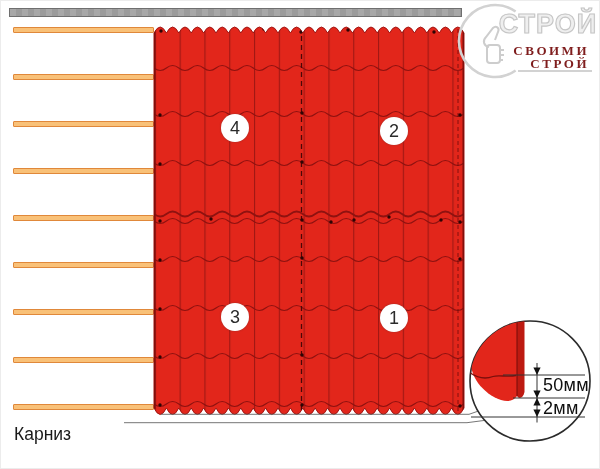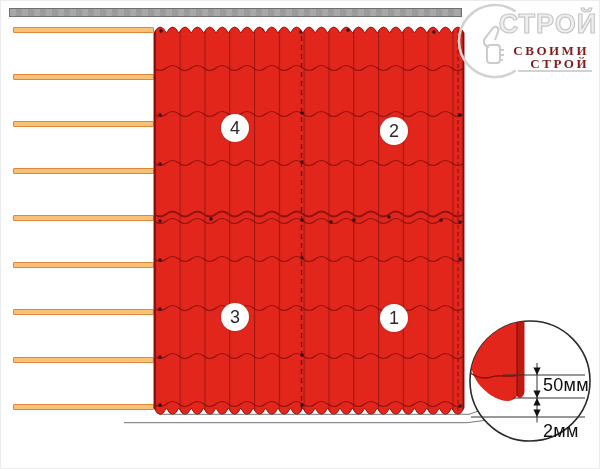--- a/index.html
+++ b/index.html
@@ -165,21 +165,22 @@
     <span>2</span>
   </div>
   <div class="badge" style="left:220px;top:302px">
     <span>3</span>
   </div>
   <div class="badge" style="left:379px;top:303px">
     <span>1</span>
   </div>
 
   <div class="dim-label" style="left:542px;top:374px">50мм</div>
-  <div class="dim-label" style="left:542px;top:420px">2мм</div>
+  <div class="dim-label" style="left:542px;top:397px">2мм</div>
 
+  <div class="label" style="left:13px;top:423px">Карниз</div>
 
   <div class="wm-title">СТРОЙ</div>
   <div class="wm-tag" style="top:42px">СВОИМИ</div>
   <div class="wm-tag" style="top:55px">СТРОЙ</div>
   <div class="wm-underline"></div>
 
 </div>
 
 </body></html>

